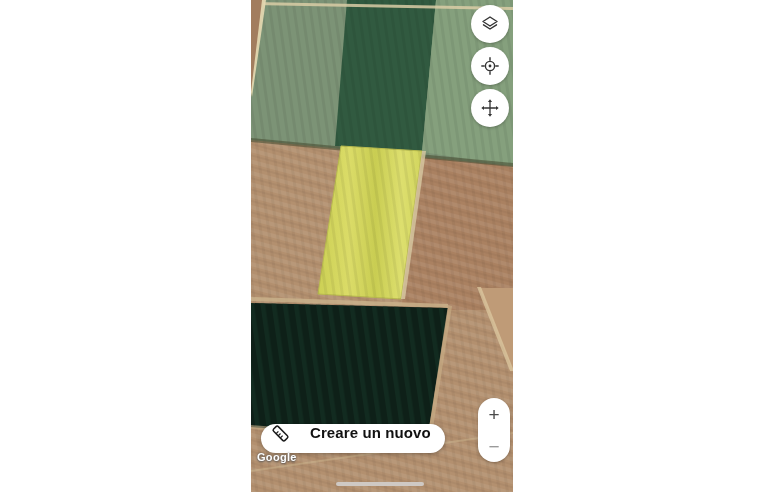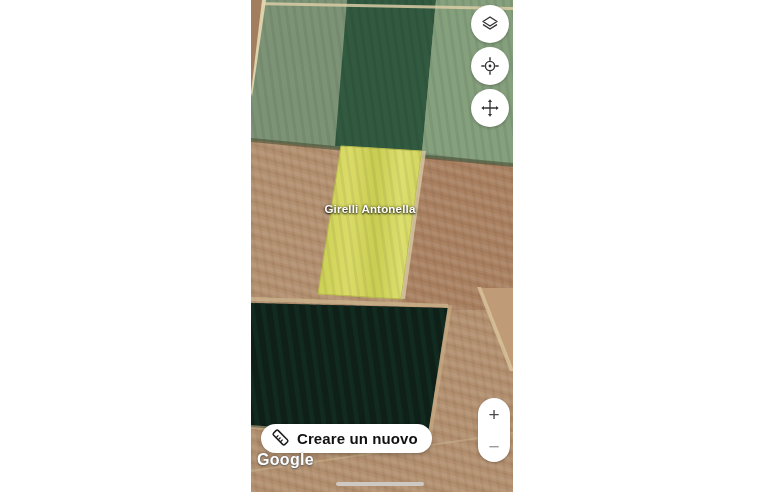--- a/index.html
+++ b/index.html
@@ -48,32 +48,32 @@
     flex:1; border:none; background:transparent; cursor:pointer;
     font-size:19px; line-height:1; font-family:"Liberation Sans", sans-serif;
   }
   .zoom-in  { color:#4a4a4a; }
   .zoom-out { color:#9a9a9a; }
 
   
   .create-btn {
     position:absolute; left:10px; top:424px; height:29px;
     background:var(--button-bg,#ffffff); border:none; border-radius:15px;
-    padding:0 14px 0 10px; display:flex; align-items:center; gap:7px;
+    padding:0 14px 0 10px; display:flex; align-items:flex-start; gap:20px;
     box-shadow:0 1px 4px rgba(0,0,0,0.3); cursor:pointer;
   }
   .create-btn .label {
     font-size:15px; font-weight:bold; color:var(--button-text,#111111);
     white-space:nowrap; letter-spacing:0.1px;
   }
 
   
   .google-attr {
     position:absolute; left:6px; top:451px;
-    color:#ffffff; font-size:16px; font-weight:bold; letter-spacing:0.3px;
+    color:#ffffff; font-size:11px; font-weight:bold; letter-spacing:0.3px;
     text-shadow:0 0 2px rgba(90,90,90,0.9), 0 1px 2px rgba(80,80,80,0.8);
   }
 
   
   .home-indicator {
     position:absolute; left:85px; top:482px; width:88px; height:4px;
     border-radius:2px; background:#cfc9c4; cursor:grab;
   }
 </style>
 </head>
@@ -166,21 +166,20 @@
             <path d="M10,1.3 L7.9,4 L12.1,4 Z" stroke="none"></path>
             <path d="M10,18.7 L7.9,16 L12.1,16 Z" stroke="none"></path>
             <path d="M1.3,10 L4,7.9 L4,12.1 Z" stroke="none"></path>
             <path d="M18.7,10 L16,7.9 L16,12.1 Z" stroke="none"></path>
           </svg>
         </span>
       </button>
     </div>
 
     <div class="parcel-label">
-      <div class="parcel-name">Girelli Antonella</div>
     </div>
 
     <div class="zoom-pill">
       <button class="zoom-in">+</button>
       <button class="zoom-out">−</button>
     </div>
 
     <button class="create-btn">
       <span>
         <svg width="19" height="19" viewBox="0 0 19 19">

